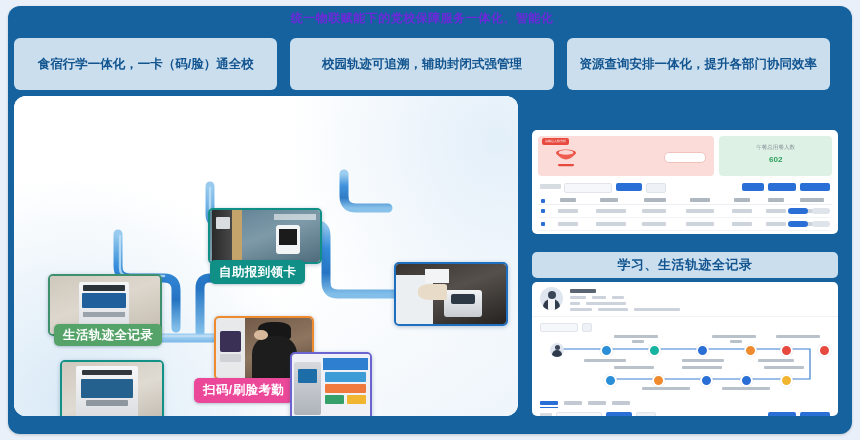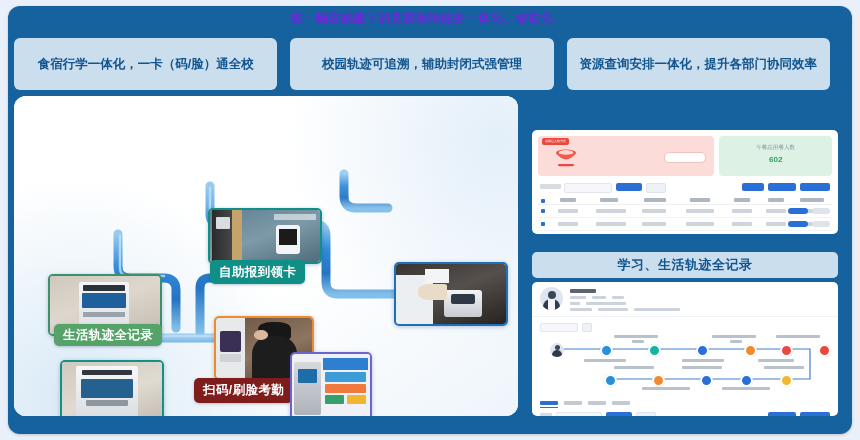--- a/index.html
+++ b/index.html
@@ -195,21 +195,21 @@
 
     <div class="photo" style="left:200px;top:220px;width:96px;height:60px;border:2.5px solid #ef8b2e;">
       <div class="inner" style="background:linear-gradient(160deg,#6b5442 0%,#8d7560 55%,#5c4736 100%);"></div>
       <div class="inner" style="left:0;top:0;width:30%;height:100%;background:#e8e9ea;"></div>
       <div class="inner" style="left:4%;top:22%;width:22%;height:34%;background:#3a2f55;border-radius:2px;"></div>
       <div class="inner" style="left:4%;top:60%;width:22%;height:14%;background:#cfd3d8;border-radius:1px;"></div>
       <div class="inner" style="left:44%;top:6%;width:34%;height:30%;background:#171717;border-radius:40% 40% 20% 20%;"></div>
       <div class="inner" style="left:38%;top:30%;width:46%;height:70%;background:#1d1d1d;border-radius:18px 18px 0 0;"></div>
       <div class="inner" style="left:40%;top:20%;width:14%;height:16%;background:#d9b99c;border-radius:50%;"></div>
     </div>
-    <div class="pill" style="left:180px;top:282px;height:25px;background:#7f1d1d;">扫码/刷脸考勤</div>
+    <div class="pill" style="left:180px;top:282px;height:25px;background:#ec4899;">扫码/刷脸考勤</div>
 
     <div class="photo" style="left:54px;top:310px;width:0;height:0;"></div>
     <div class="photo" style="left:46px;top:264px;width:100px;height:66px;border:2.5px solid #129186;">
       <div class="inner" style="background:linear-gradient(160deg,#cfc9bf 0%,#e0dbd2 50%,#bdb6ac 100%);"></div>
       <div class="inner" style="left:14%;top:6%;width:62%;height:90%;background:linear-gradient(180deg,#f6f7f8,#d7dadd);border-radius:2px;"></div>
       <div class="inner" style="left:20%;top:12%;width:50%;height:8%;background:#31373d;border-radius:1px;"></div>
       <div class="inner" style="left:19%;top:26%;width:52%;height:28%;background:#25618f;border-radius:1px;"></div>
       <div class="inner" style="left:24%;top:58%;width:42%;height:9%;background:#8e969e;border-radius:1px;"></div>
     </div>
 

